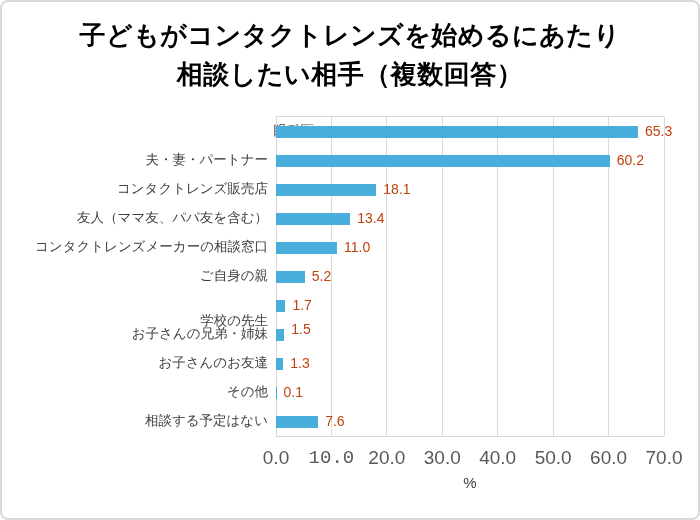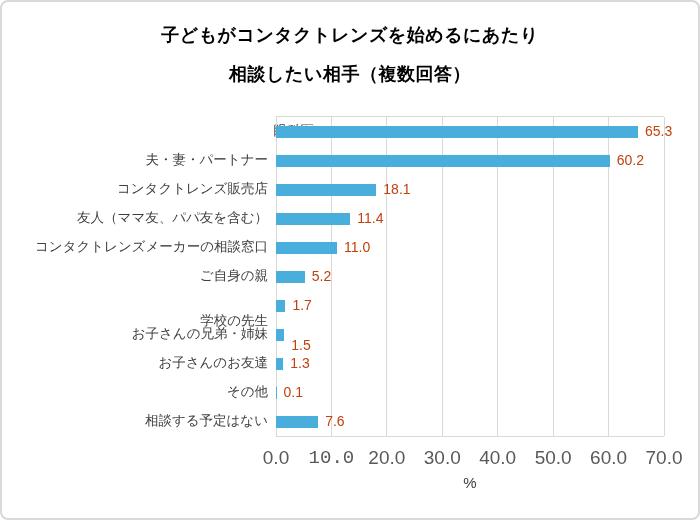--- a/index.html
+++ b/index.html
@@ -19,21 +19,21 @@
     overflow: hidden;
   }
   .title {
     position: absolute;
     top: 14px;
     left: 0;
     width: 100%;
     text-align: center;
     font-weight: bold;
     color: #000000;
-    font-size: 18px;
+    font-size: 26px;
     line-height: 39px;
     letter-spacing: 0.5px;
   }
   .plot {
     position: absolute;
     left: 274px;
     top: 114px;
     width: 388px;
     height: 319px;
     border-top: 1px solid #d9d9d9;
@@ -115,29 +115,29 @@
       <div class="gridline" style="left: 276.643px;"></div>
       <div class="gridline" style="left: 332.071px;"></div>
       <div class="gridline" style="left: 387.5px;"></div>
       <div class="bar" style="background: rgb(74, 174, 220); left: 0px; width: 361.949px; top: 8.5px;"></div>
       <div class="value-label" style="left: 368.949px; top: 0px; line-height: 29px;">65.3</div>
       <div class="bar" style="background: rgb(74, 174, 220); left: 0px; width: 333.68px; top: 37.5px;"></div>
       <div class="value-label" style="left: 340.68px; top: 29px; line-height: 29px;">60.2</div>
       <div class="bar" style="background: rgb(74, 174, 220); left: 0px; width: 100.326px; top: 66.5px;"></div>
       <div class="value-label" style="left: 107.326px; top: 58px; line-height: 29px;">18.1</div>
       <div class="bar" style="background: rgb(74, 174, 220); left: 0px; width: 74.2743px; top: 95.5px;"></div>
-      <div class="value-label" style="left: 81.2743px; top: 87px; line-height: 29px;">11.4</div>
+      <div class="value-label" style="left: 81.2743px; top: 87px; line-height: 29px;">13.4</div>
       <div class="bar" style="background: rgb(74, 174, 220); left: 0px; width: 60.9714px; top: 124.5px;"></div>
       <div class="value-label" style="left: 67.9714px; top: 116px; line-height: 29px;">11.0</div>
       <div class="bar" style="background: rgb(74, 174, 220); left: 0px; width: 28.8229px; top: 153.5px;"></div>
       <div class="value-label" style="left: 35.8229px; top: 145px; line-height: 29px;">5.2</div>
       <div class="bar" style="background: rgb(74, 174, 220); left: 0px; width: 9.42286px; top: 182.5px;"></div>
       <div class="value-label" style="left: 16.4229px; top: 174px; line-height: 29px;">1.7</div>
       <div class="bar" style="background: rgb(74, 174, 220); left: 0px; width: 8.31429px; top: 211.5px;"></div>
-      <div class="value-label" style="left: 15.3143px; top: 214px; line-height: 29px;">1.5</div>
+      <div class="value-label" style="left: 15.3143px; top: 198px; line-height: 29px;">1.5</div>
       <div class="bar" style="background: rgb(74, 174, 220); left: 0px; width: 7.20571px; top: 240.5px;"></div>
       <div class="value-label" style="left: 14.2057px; top: 232px; line-height: 29px;">1.3</div>
       <div class="bar" style="background: rgb(74, 174, 220); left: 0px; width: 0.6px; top: 269.5px;"></div>
       <div class="value-label" style="left: 7.55429px; top: 261px; line-height: 29px;">0.1</div>
       <div class="bar" style="background: rgb(74, 174, 220); left: 0px; width: 42.1257px; top: 298.5px;"></div>
       <div class="value-label" style="left: 49.1257px; top: 290px; line-height: 29px;">7.6</div>
     </div>
 
   <div id="x-axis">
       <div class="xtick" style="left: 274px; top: 445px;">0.0</div>

